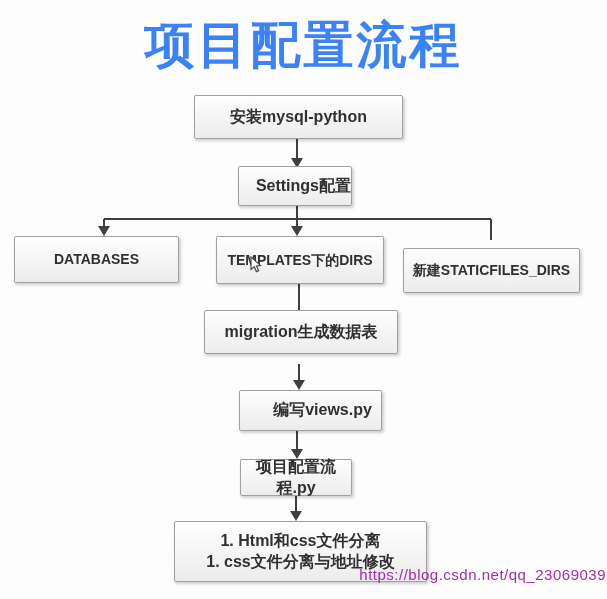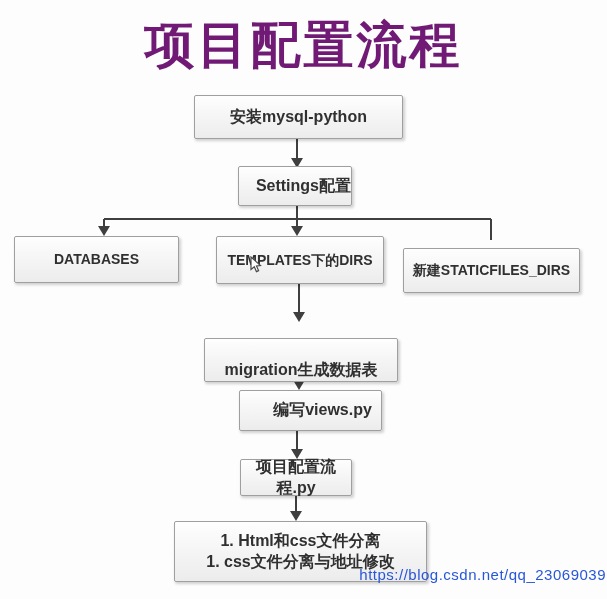--- a/index.html
+++ b/index.html
@@ -10,21 +10,21 @@
     overflow:hidden;
     font-family:"Liberation Sans","DejaVu Sans",sans-serif;
   }
   .title{
     position:absolute;
     top:12px;left:0;width:100%;
     text-align:center;
     font-size:50px;
     font-weight:800;
     letter-spacing:3px;
-    color:#701a75;
+    color:#3b82f6;
     margin:0;
   }
   .svg-layer{position:absolute;top:0;left:0;z-index:1;}
   .node{
     position:absolute;
     z-index:2;
     display:flex;
     align-items:center;
     justify-content:center;
     background:linear-gradient(to bottom,#fefefe 0%,#f4f4f4 55%,#ececec 100%);
@@ -36,33 +36,33 @@
     font-size:16px;
     text-align:center;
     line-height:1.3;
   }
   .node.small{font-size:14px;}
   .node-install{left:194px;top:95px;width:207px;height:42px;}
   .node-settings{left:238px;top:166px;width:112px;height:38px;justify-content:flex-end;}
   .node-databases{left:14px;top:236px;width:163px;height:45px;}
   .node-templates{left:216px;top:236px;width:166px;height:46px;}
   .node-staticfiles{left:403px;top:248px;width:175px;height:43px;}
-  .node-migration{left:204px;top:338px;width:192px;height:42px;align-items:flex-end;}
+  .node-migration{left:204px;top:310px;width:192px;height:42px;}
   .node-views{left:239px;top:390px;width:117px;height:39px;padding-left:24px;}
   .node-urls{left:240px;top:459px;width:110px;height:35px;}
   .node-final{left:174px;top:521px;width:251px;height:59px;flex-direction:column;}
   .node-final div{width:100%;}
   .cursor{position:absolute;left:250px;top:256px;z-index:3;}
   .watermark{
     position:absolute;
     top:566px;right:1px;
     z-index:4;
     font-size:15px;
     letter-spacing:.5px;
-    color:#1d4ed8;
+    color:#a21caf;
     opacity:.95;
   }
 </style>
 </head>
 <body>
 
 <div class="canvas">
 
   <h1 class="title">项目配置流程</h1>
 

